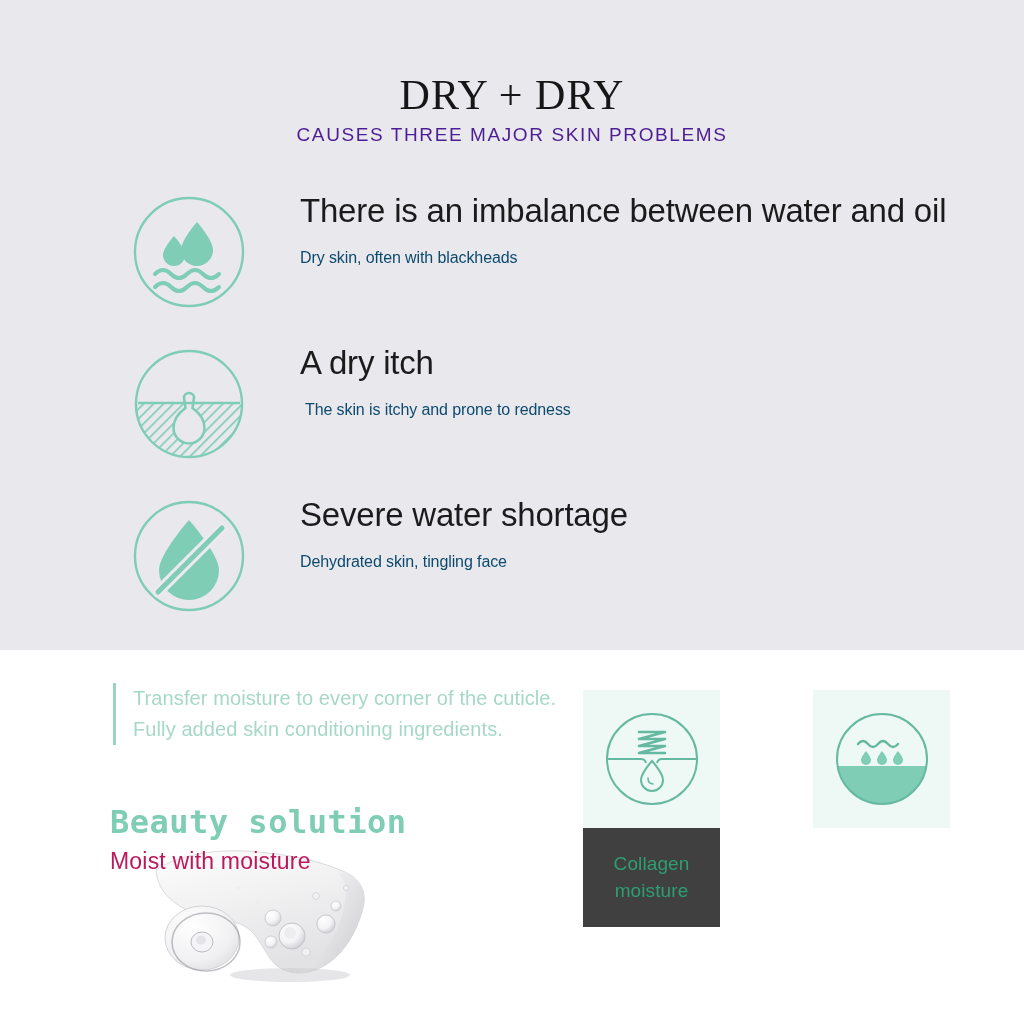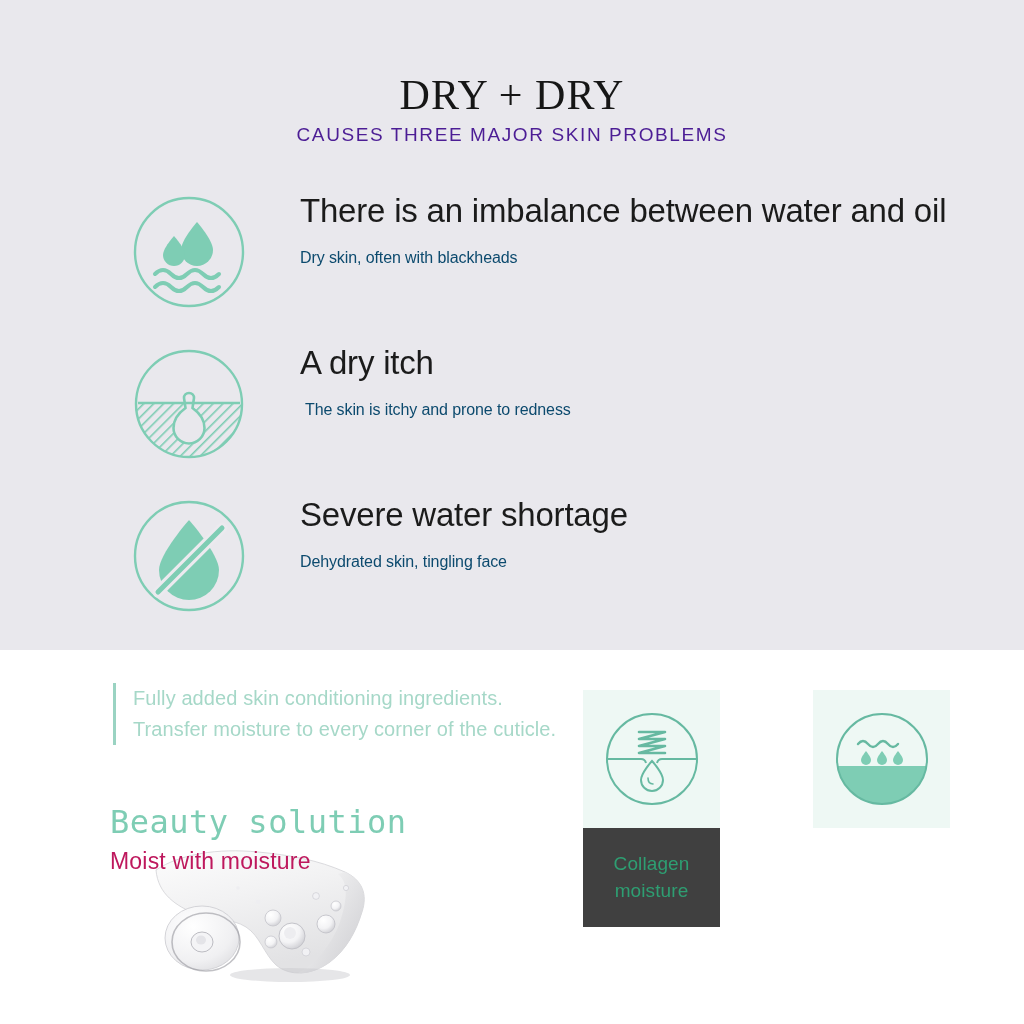--- a/index.html
+++ b/index.html
@@ -133,21 +133,21 @@
   }
 
   .brand {
     position: absolute;
     left: 110px;
     top: 155px;
   }
   .brand-name {
     font-family: "DejaVu Sans Mono", monospace;
     font-size: 32px;
-    font-weight: normal;
+    font-weight: bold;
     color: #7ecdb4;
     letter-spacing: 0.5px;
     line-height: 1.1;
     white-space: nowrap;
   }
   .brand-tag {
     margin-top: 8px;
     font-size: 23px;
     font-weight: 300;
     color: #be185d;
@@ -292,22 +292,22 @@
           <div class="problem-sub">Dehydrated skin, tingling face</div>
         </div>
       </div>
 
     </div>
   </section>
 
   <section class="solution-section">
 
     <div class="claims">
+      <div class="claim-line">Transfer moisture to every corner of the cuticle.</div>
       <div class="claim-line">Fully added skin conditioning ingredients.</div>
-      <div class="claim-line">Transfer moisture to every corner of the cuticle.</div>
     </div>
 
     <div class="splash">
       <svg viewBox="0 0 250 152" xmlns="http://www.w3.org/2000/svg">
         <defs>
           <linearGradient id="gelGrad" x1="0" y1="0" x2="0.4" y2="1">
             <stop offset="0%" stop-color="#fdfdfd"></stop>
             <stop offset="45%" stop-color="#f2f2f3"></stop>
             <stop offset="100%" stop-color="#e2e2e4"></stop>
           </linearGradient>

